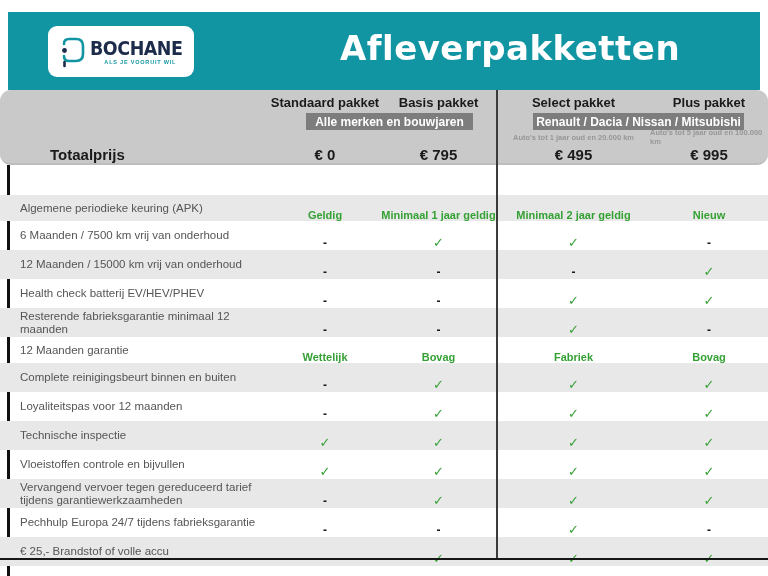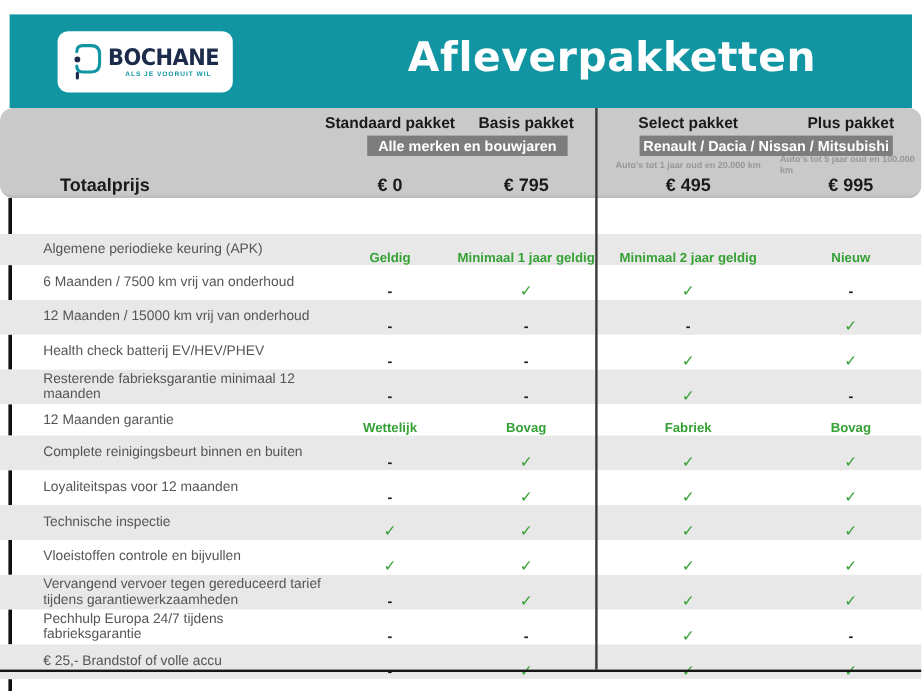--- a/index.html
+++ b/index.html
@@ -84,21 +84,21 @@
     position:relative;
     display:grid;grid-template-columns:270px 110px 117px 153px 118px;
     align-items:center;min-height:26px;
   }
   .frow.gray{background:var(--stripe-gray);}
   .frow.white{background:#ffffff;}
   .frow.white::before,.gap-spacer::before,.end-spacer::before{
     content:"";position:absolute;left:7px;top:0;bottom:0;width:3px;background:#111111;
   }
   .flabel{
-    padding-left:36px;font-size:11.5px;color:var(--label-gray);
+    padding-left:20px;font-size:11.5px;color:var(--label-gray);
     line-height:12.5px;white-space:pre-line;
   }
   .fcell{text-align:center;margin-top:14px;}
   .fcell.dash{font-weight:700;color:var(--ink);font-size:12px;}
   .fcell.check{color:var(--green);font-size:13px;}
   .fcell.gtext{color:var(--green);font-weight:700;font-size:11px;}
   
   .v-divider{position:absolute;left:496px;top:90px;width:2px;height:468px;background:#3b3b3b;}
   .bottom-line{position:absolute;left:0;right:0;top:558px;height:2px;background:#161616;}
 </style>

